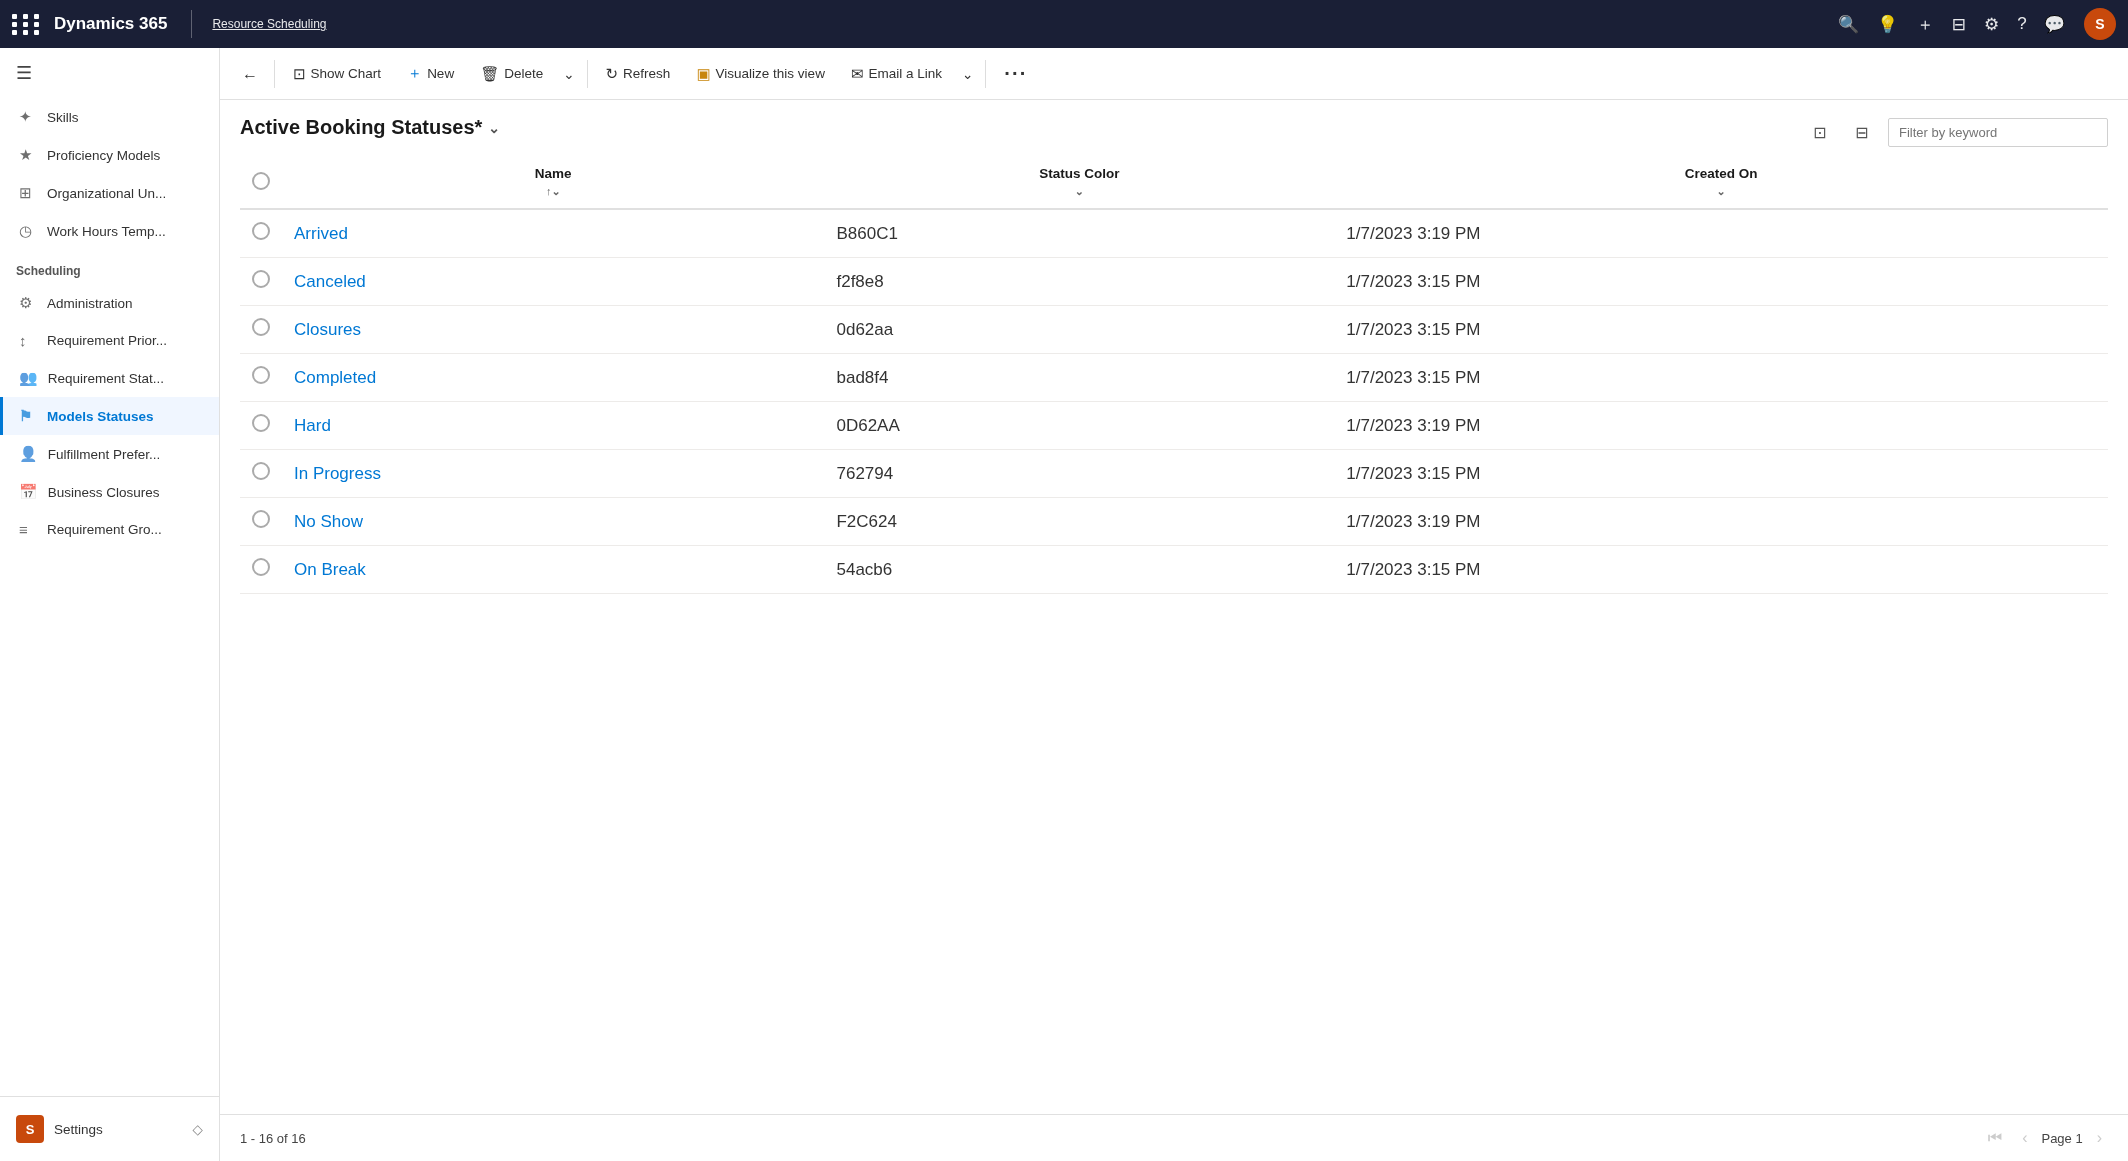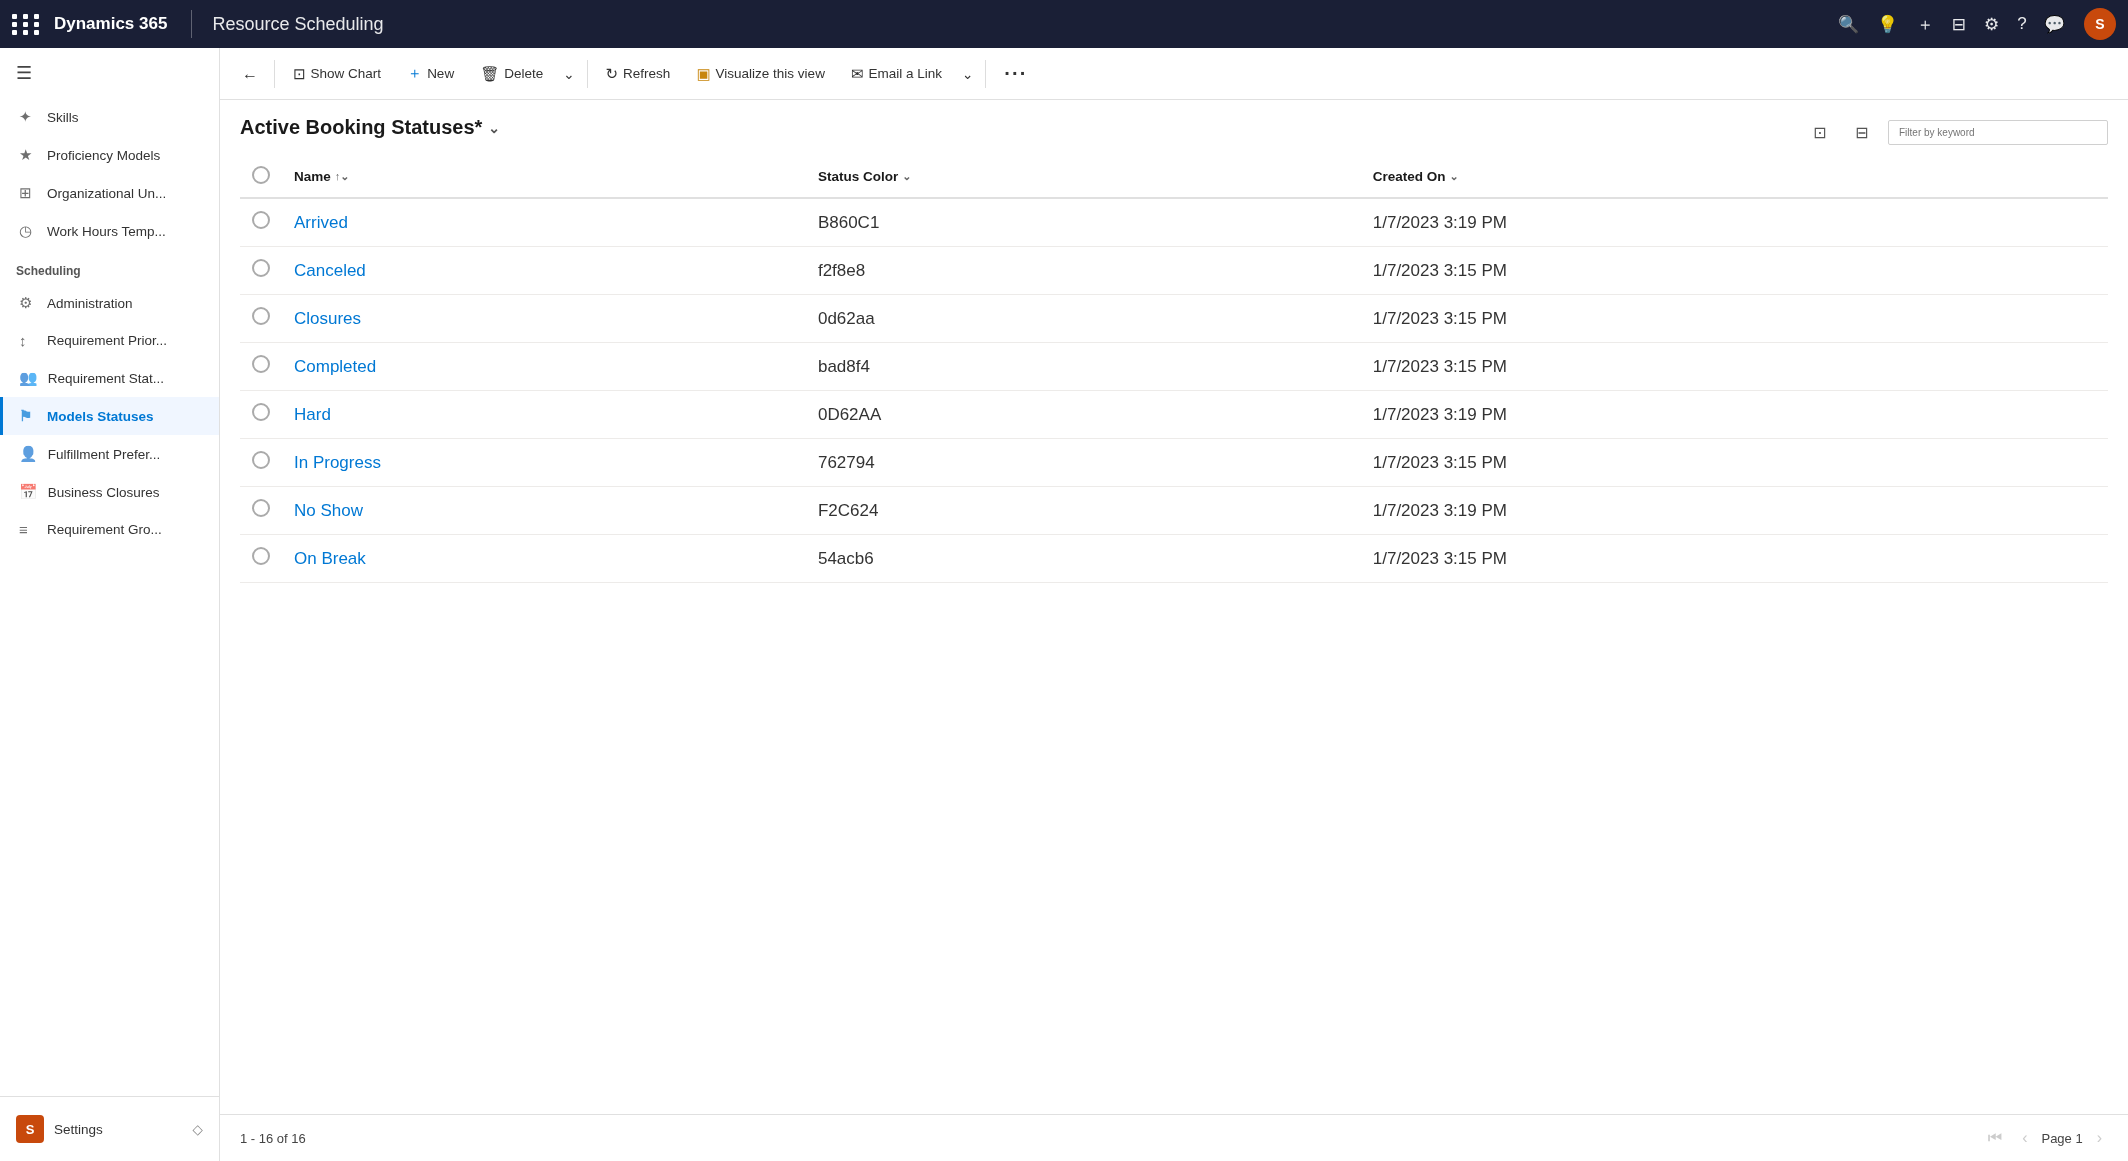--- a/index.html
+++ b/index.html
@@ -13,21 +13,21 @@
       display: flex;
       align-items: center;
       padding: 0 12px;
       gap: 12px;
       flex-shrink: 0;
     }
     .top-nav-dots { display: grid; grid-template-columns: repeat(3,8px); gap: 3px; cursor: pointer; }
     .top-nav-dots span { width: 5px; height: 5px; background: white; border-radius: 1px; display: block; }
     .top-nav-title { font-size: 17px; font-weight: 600; color: white; margin-right: 4px; }
     .top-nav-divider { width: 1px; height: 28px; background: rgba(255,255,255,0.3); margin: 0 8px; }
-    .top-nav-module { font-size: 18px; color: rgba(255,255,255,0.9); }
+    .top-nav-module { font-size: 12px; color: rgba(255,255,255,0.9); text-decoration: underline; }
     .top-nav-icons { margin-left: auto; display: flex; align-items: center; gap: 18px; }
     .top-nav-icons span { color: white; font-size: 17px; cursor: pointer; opacity: 0.9; }
     .top-nav-avatar { width: 32px; height: 32px; border-radius: 50%; background: #c8490c; display: flex; align-items: center; justify-content: center; color: white; font-weight: 600; font-size: 14px; cursor: pointer; }
 
     
     .main-layout { display: flex; flex: 1; overflow: hidden; }
 
     
     .sidebar {
       width: 220px;
@@ -87,35 +87,35 @@
       align-items: flex-start;
       justify-content: space-between;
       flex-shrink: 0;
     }
     .view-title { font-size: 20px; font-weight: 700; color: #1a1a1a; display: flex; align-items: center; gap: 6px; }
     .view-title-caret { color: #555; font-size: 14px; }
     .view-actions { display: flex; align-items: center; gap: 10px; }
     .view-icon-btn { width: 32px; height: 32px; display: flex; align-items: center; justify-content: center; border: none; background: transparent; cursor: pointer; color: #555; font-size: 16px; border-radius: 2px; }
     .filter-input {
       border: 1px solid #d0d0d0; padding: 6px 10px; width: 220px;
-      font-size: 10px; color: #999; border-radius: 2px;
+      font-size: 13px; color: #999; border-radius: 2px;
     }
 
     
     .table-container { flex: 1; overflow-y: auto; padding: 0 20px; position: relative; }
     table { width: 100%; border-collapse: collapse; }
     thead th {
       text-align: left; padding: 10px 12px;
       border-bottom: 2px solid #e0e0e0;
       font-weight: 600; font-size: 13.5px; color: #1a1a1a;
       background: #fff;
       position: sticky; top: 0; z-index: 2;
       white-space: nowrap;
     }
-    thead th .th-inner { display: flex; align-items: center; gap: 4px; }
+    thead th .th-inner { display: flex; align-items: center; gap: 4px; flex-direction: column; }
     thead th .sort-icon { font-size: 11px; color: #666; }
     tbody tr { border-bottom: 1px solid #edebe9; }
     tbody td { padding: 12px 12px; font-size: 17px; color: #333; }
     .td-link { color: #0078d4; cursor: pointer; text-decoration: none; }
     .checkbox-cell { width: 40px; }
     .row-checkbox { width: 18px; height: 18px; border-radius: 50%; border: 2px solid #aaa; background: transparent; cursor: pointer; display: inline-block; }
 
     
     .table-footer {
       padding: 10px 20px;

